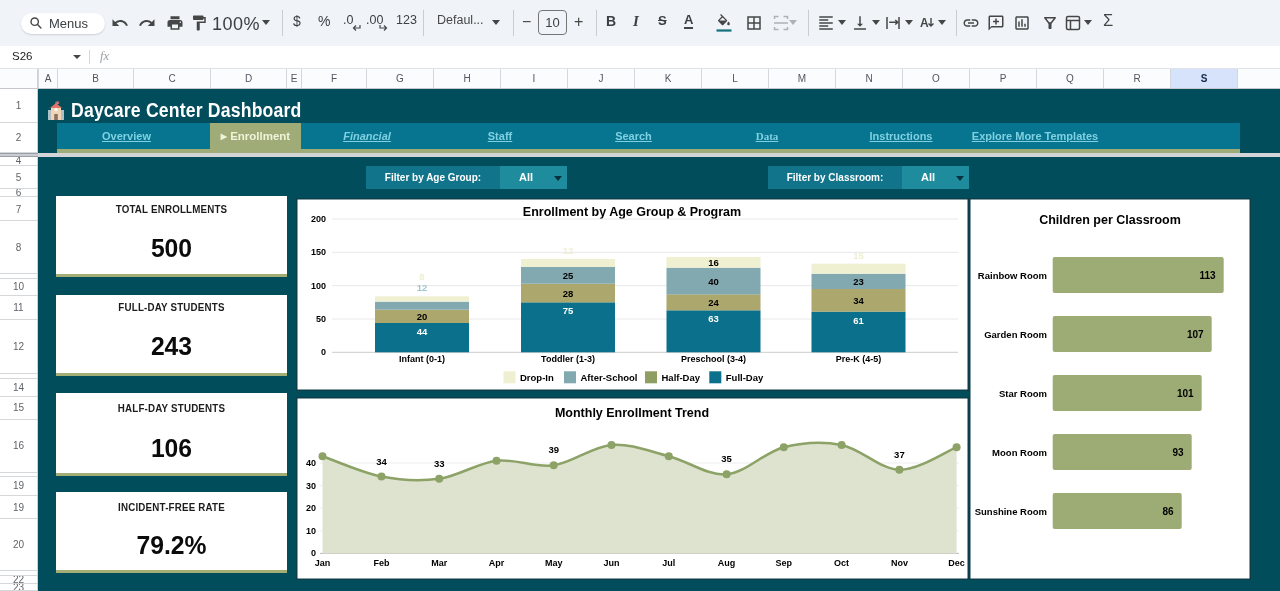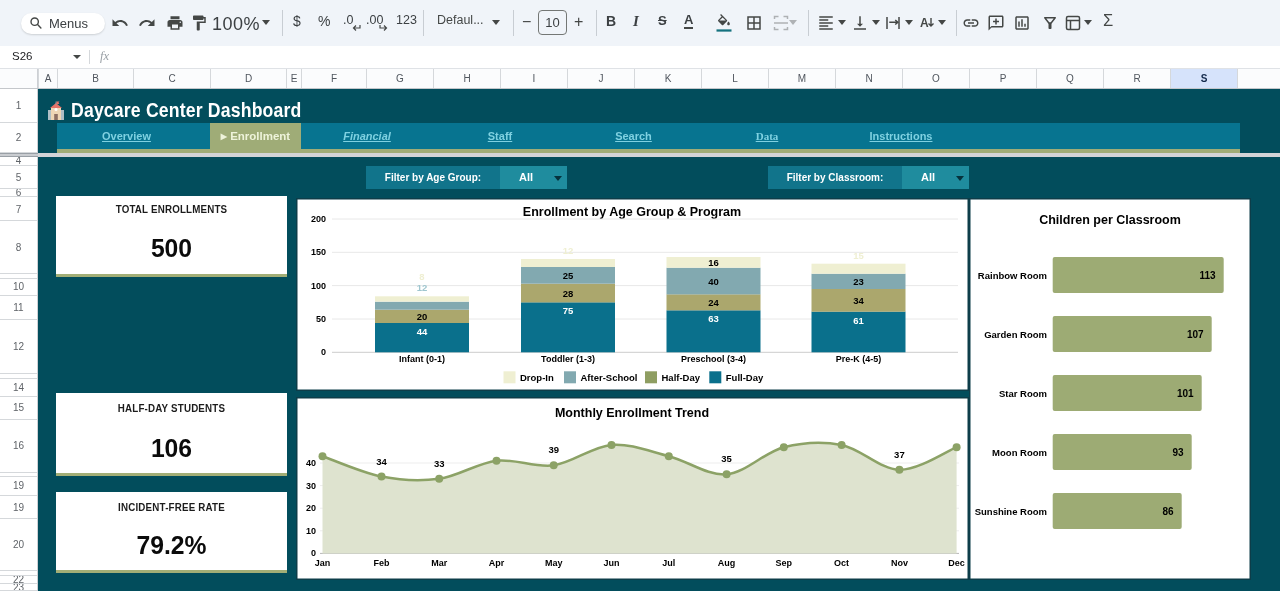--- a/index.html
+++ b/index.html
@@ -193,34 +193,39 @@
   <div class="abs" style="left:33px;top:9px;font-size:21px;font-weight:bold;color:#fff;letter-spacing:0.2px;transform:scaleX(0.84);transform-origin:left center;white-space:nowrap;">Daycare Center Dashboard</div>
 
   <div class="abs" style="left:19px;top:34px;width:1183px;height:26px;background:#077490;"></div>
   <div class="navtab" style="left:12px;width:153px;"><u>Overview</u></div>
   <div class="navtab" style="left:172px;width:91px;background:#9fac77;color:#eef3da;font-size:11.5px;"><span style="font-size:8px;vertical-align:1px;">▶</span> Enrollment</div>
   <div class="navtab" style="left:263px;width:132px;font-style:italic;"><u>Financial</u></div>
   <div class="navtab" style="left:395px;width:134px;"><u>Staff</u></div>
   <div class="navtab" style="left:529px;width:133px;"><u>Search</u></div>
   <div class="navtab" style="left:662px;width:134px;font-family:Liberation Serif, serif;"><u>Data</u></div>
   <div class="navtab" style="left:796px;width:134px;"><u>Instructions</u></div>
+  <div class="navtab" style="left:930px;width:134px;"><u>Explore More Templates</u></div>
   <div class="abs" style="left:19px;top:60px;width:1183px;height:4px;background:#9fac77;"></div>
 
   <div class="abs" style="left:0;top:64px;width:1242px;height:4px;background:#d2d4d7;"></div>
 
   <div class="abs" style="left:328px;top:76.7px;width:134px;height:23.7px;background:#11748b;color:#fff;font-size:10px;font-weight:bold;text-align:center;line-height:23.7px;">Filter by Age Group:</div>
   <div class="abs" style="left:462px;top:76.7px;width:67px;height:23.7px;background:#1f8c9e;color:#fff;font-size:11px;font-weight:bold;text-align:center;line-height:23.7px;padding-right:15px;">All</div>
   <div class="caret" style="left:516px;top:87px;border-top-color:#06323d;"></div>
   <div class="abs" style="left:730px;top:76.7px;width:134px;height:23.7px;background:#11748b;color:#fff;font-size:10px;font-weight:bold;text-align:center;line-height:23.7px;">Filter by Classroom:</div>
   <div class="abs" style="left:864px;top:76.7px;width:67px;height:23.7px;background:#1f8c9e;color:#fff;font-size:11px;font-weight:bold;text-align:center;line-height:23.7px;padding-right:15px;">All</div>
   <div class="caret" style="left:918px;top:87px;border-top-color:#06323d;"></div>
 
   <div class="card" style="top:107.4px;height:81px;">
     <div class="clabel" style="margin-top:7px;">TOTAL ENROLLMENTS</div>
     <div class="cvalue" style="margin-top:18px;">500</div>
+  </div>
+  <div class="card" style="top:205.9px;height:81px;">
+    <div class="clabel" style="margin-top:6px;">FULL-DAY STUDENTS</div>
+    <div class="cvalue" style="margin-top:18px;">243</div>
   </div>
   <div class="card" style="top:303.7px;height:83px;">
     <div class="clabel" style="margin-top:9px;">HALF-DAY STUDENTS</div>
     <div class="cvalue" style="margin-top:19px;">106</div>
   </div>
   <div class="card" style="top:403.1px;height:81.4px;">
     <div class="clabel" style="margin-top:9px;">INCIDENT-FREE RATE</div>
     <div class="cvalue" style="margin-top:17px;">79.2%</div>
   </div>
 

